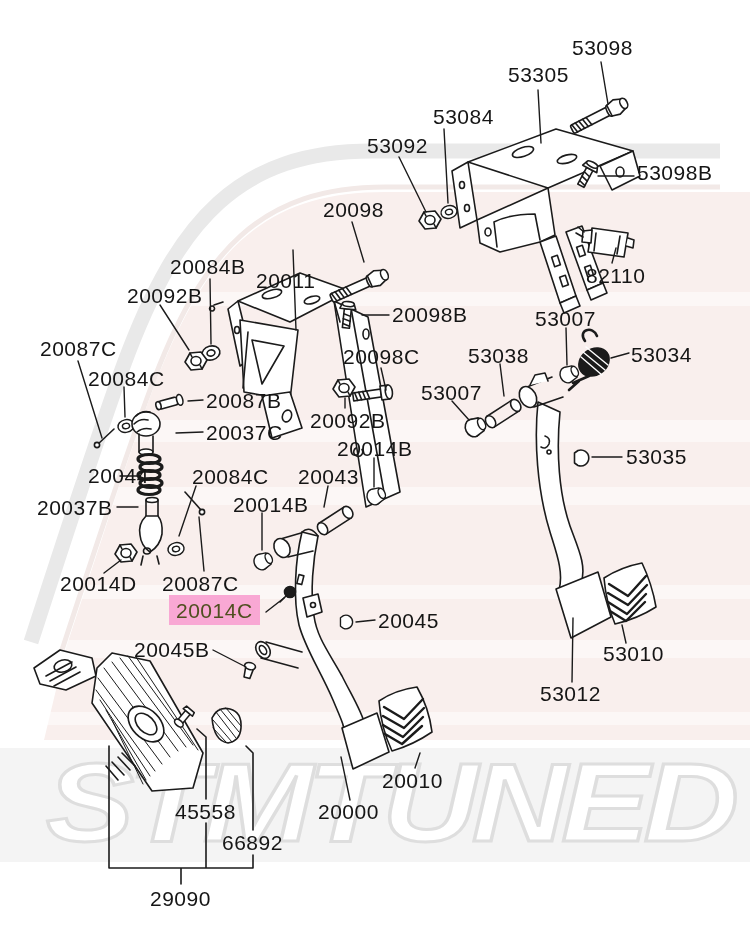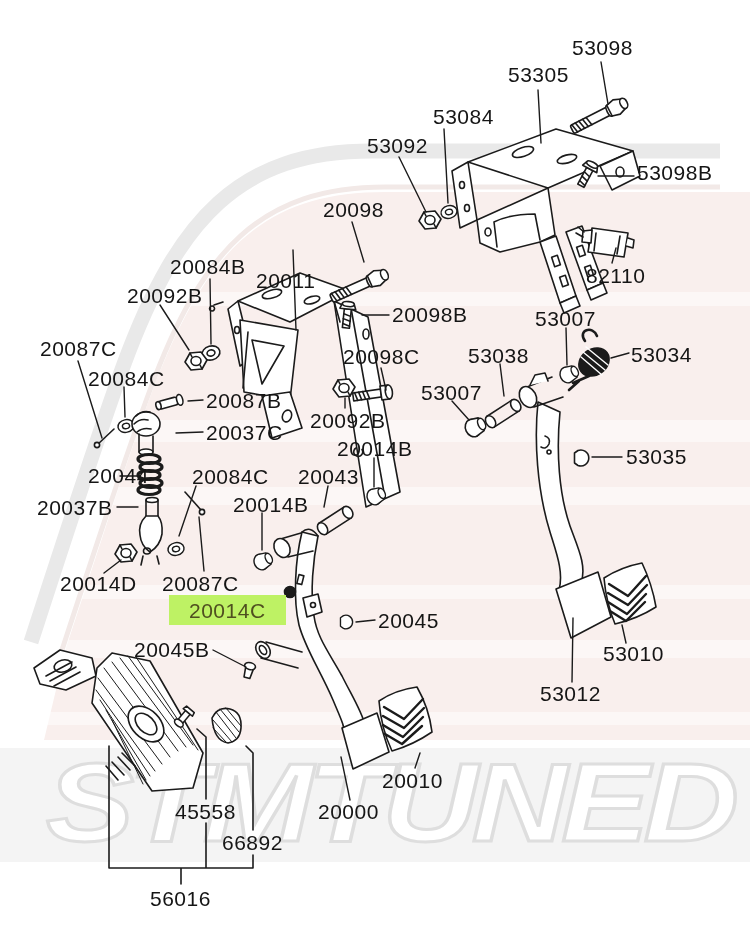--- a/index.html
+++ b/index.html
@@ -6,21 +6,21 @@
   .stage{position:relative;width:750px;height:945px;background:#ffffff;overflow:hidden;
          font-family:"Liberation Sans",sans-serif;}
   .stage svg{position:absolute;left:0;top:0;}
   .watermark{position:absolute;left:46px;top:738px;font-size:112px;font-weight:bold;font-style:italic;
              color:#ffffff;-webkit-text-stroke:3px #dedede;letter-spacing:-5px;
              transform:scaleX(1.18);transform-origin:left top;z-index:2;white-space:nowrap;}
   #linework{z-index:3;}
   #bg{z-index:1;}
   .labels{position:absolute;left:0;top:0;width:750px;height:846px;z-index:4;pointer-events:auto;}
   .plabel{position:absolute;font-size:21px;line-height:1;color:#151515;white-space:nowrap;letter-spacing:.5px;cursor:pointer;}
-  .plabel.highlight{background:#bef264;color:#4f4f20;padding:5px 20px 4px;margin:-5px -7px -4px;}
+  .plabel.highlight{background:#f9a8d4;color:#4f4f20;padding:5px 7px 4px;margin:-5px -7px -4px;}
 </style>
 </head>
 <body>
 
 <div class="stage">
 
   <svg id="bg" width="750" height="945" viewBox="0 0 750 945">
     <path d="M750,192 L385,192 C262,192 205,252 152,392 C129,454 95,560 66,648 L44,740 L750,740 Z" fill="#f9efed"></path>
     <g fill="#ffffff" opacity="0.55">
       <rect x="0" y="292" width="750" height="14"></rect>
@@ -347,16 +347,16 @@
       <div class="plabel" style="left: 162px; top: 573px;">20087C</div>
       <div class="plabel highlight" style="left: 176px; top: 600px;">20014C</div>
       <div class="plabel" style="left: 378px; top: 610px;">20045</div>
       <div class="plabel" style="left: 134px; top: 639px;">20045B</div>
       <div class="plabel" style="left: 603px; top: 643px;">53010</div>
       <div class="plabel" style="left: 540px; top: 683px;">53012</div>
       <div class="plabel" style="left: 382px; top: 770px;">20010</div>
       <div class="plabel" style="left: 318px; top: 801px;">20000</div>
       <div class="plabel" style="left: 175px; top: 801px;">45558</div>
       <div class="plabel" style="left: 222px; top: 832px;">66892</div>
-      <div class="plabel" style="left: 150px; top: 888px;">56016</div>
+      <div class="plabel" style="left: 150px; top: 888px;">29090</div>
     </div>
 
 </div>
 
 </body></html>

